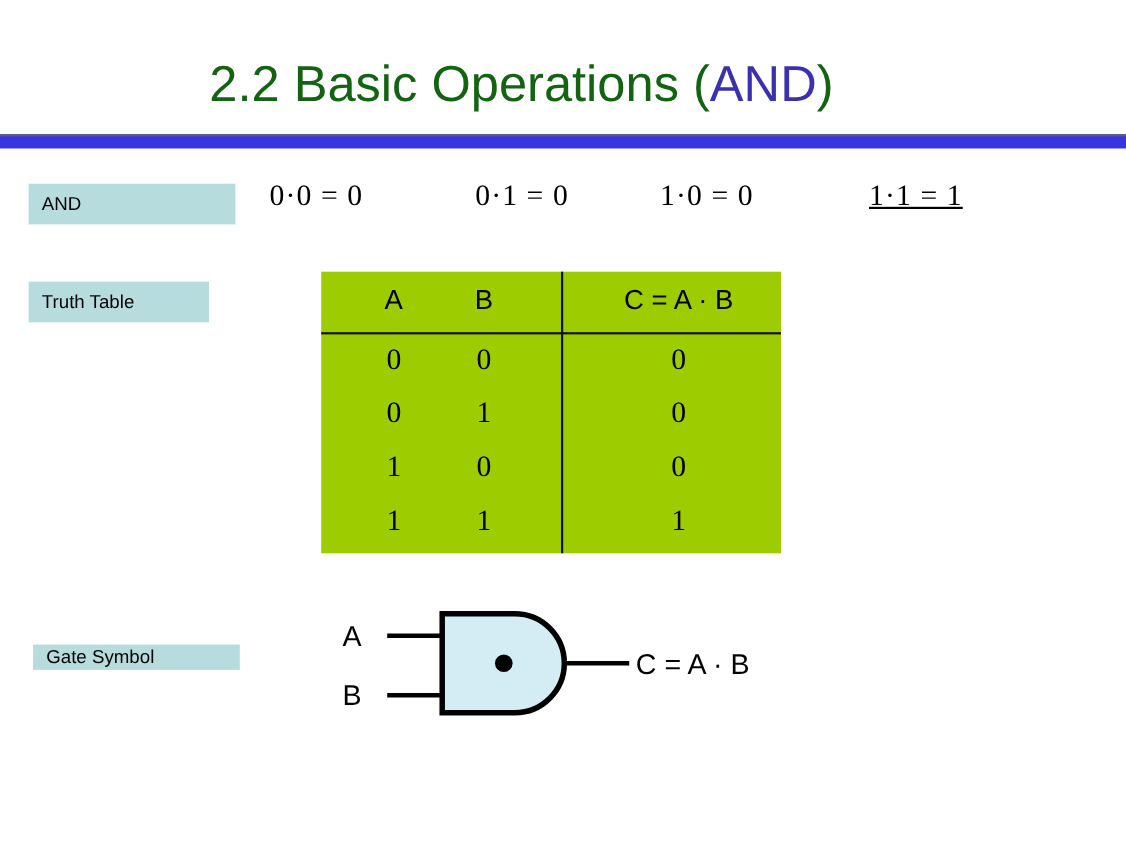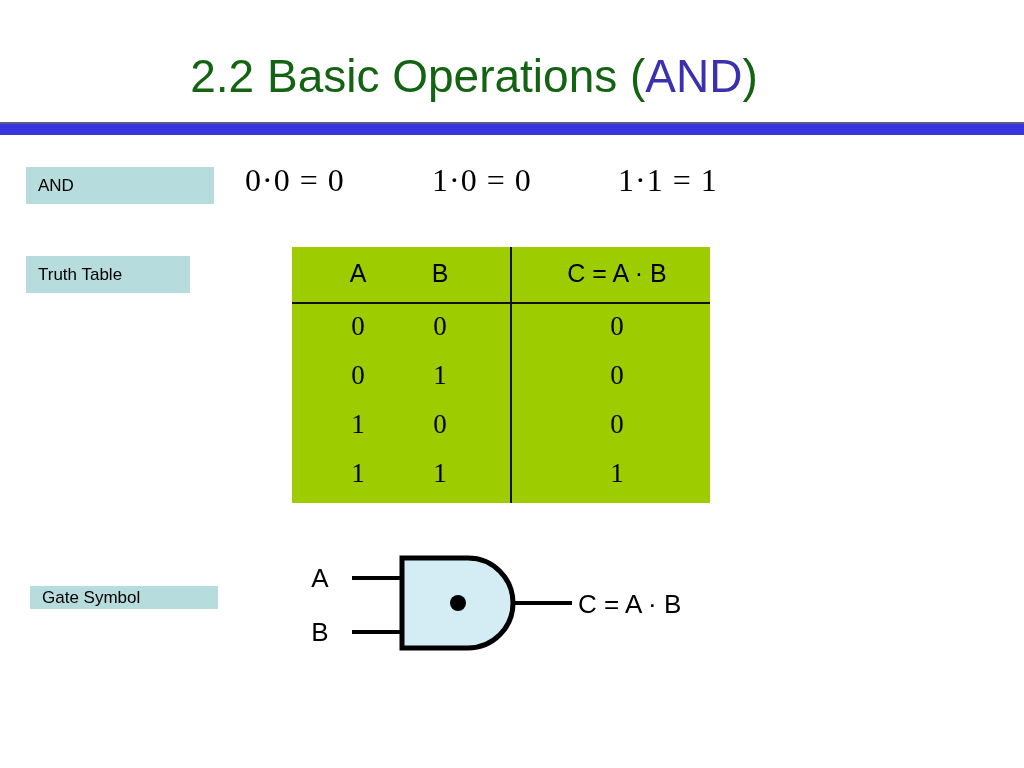--- a/index.html
+++ b/index.html
@@ -62,33 +62,33 @@
   #label-gatesymbol { left: 30px;  top: 586px; width: 188px; height: 23px; }
 
   
   #equations {
     position: absolute;
     left: 240px;
     top: 162px;
     width: 700px;
     height: 46px;
     font-family: "Liberation Serif", serif;
-    font-size: 32px;
+    font-size: 27px;
     color: #000000;
   }
   #equations .eq {
     position: absolute;
     top: 0;
     white-space: nowrap;
     letter-spacing: 1px;
   }
   #equations .eq:nth-child(1) { left: 5px;   }
   #equations .eq:nth-child(2) { left: 192px; }
-  #equations .eq:nth-child(3) { left: 378px; }
-  #equations .eq:nth-child(4) { left: 567px; }
+  #equations .eq:nth-child(3) { left: 360px; }
+  #equations .eq:nth-child(4) { left: 550px; text-decoration: underline; }
 
   
   #truth-table {
     position: absolute;
     left: 292px;
     top: 247px;
     width: 418px;
     height: 256px;
     background: #9DCD00;
   }
@@ -168,20 +168,21 @@
 <div class="label-box" id="label-truthtable">
   <span>Truth Table</span>
 </div>
 
 <div class="label-box" id="label-gatesymbol">
   <span>Gate Symbol</span>
 </div>
 
 <div id="equations">
   <span class="eq">0·0 = 0</span>
+  <span class="eq">0·1 = 0</span>
   <span class="eq">1·0 = 0</span>
   <span class="eq">1·1 = 1</span>
 </div>
 
 <div id="truth-table">
   <div class="hrule"></div>
   <div class="vrule"></div>
 
   <div class="hdr-cell hdr-a">A</div>
   <div class="hdr-cell hdr-b">B</div>

